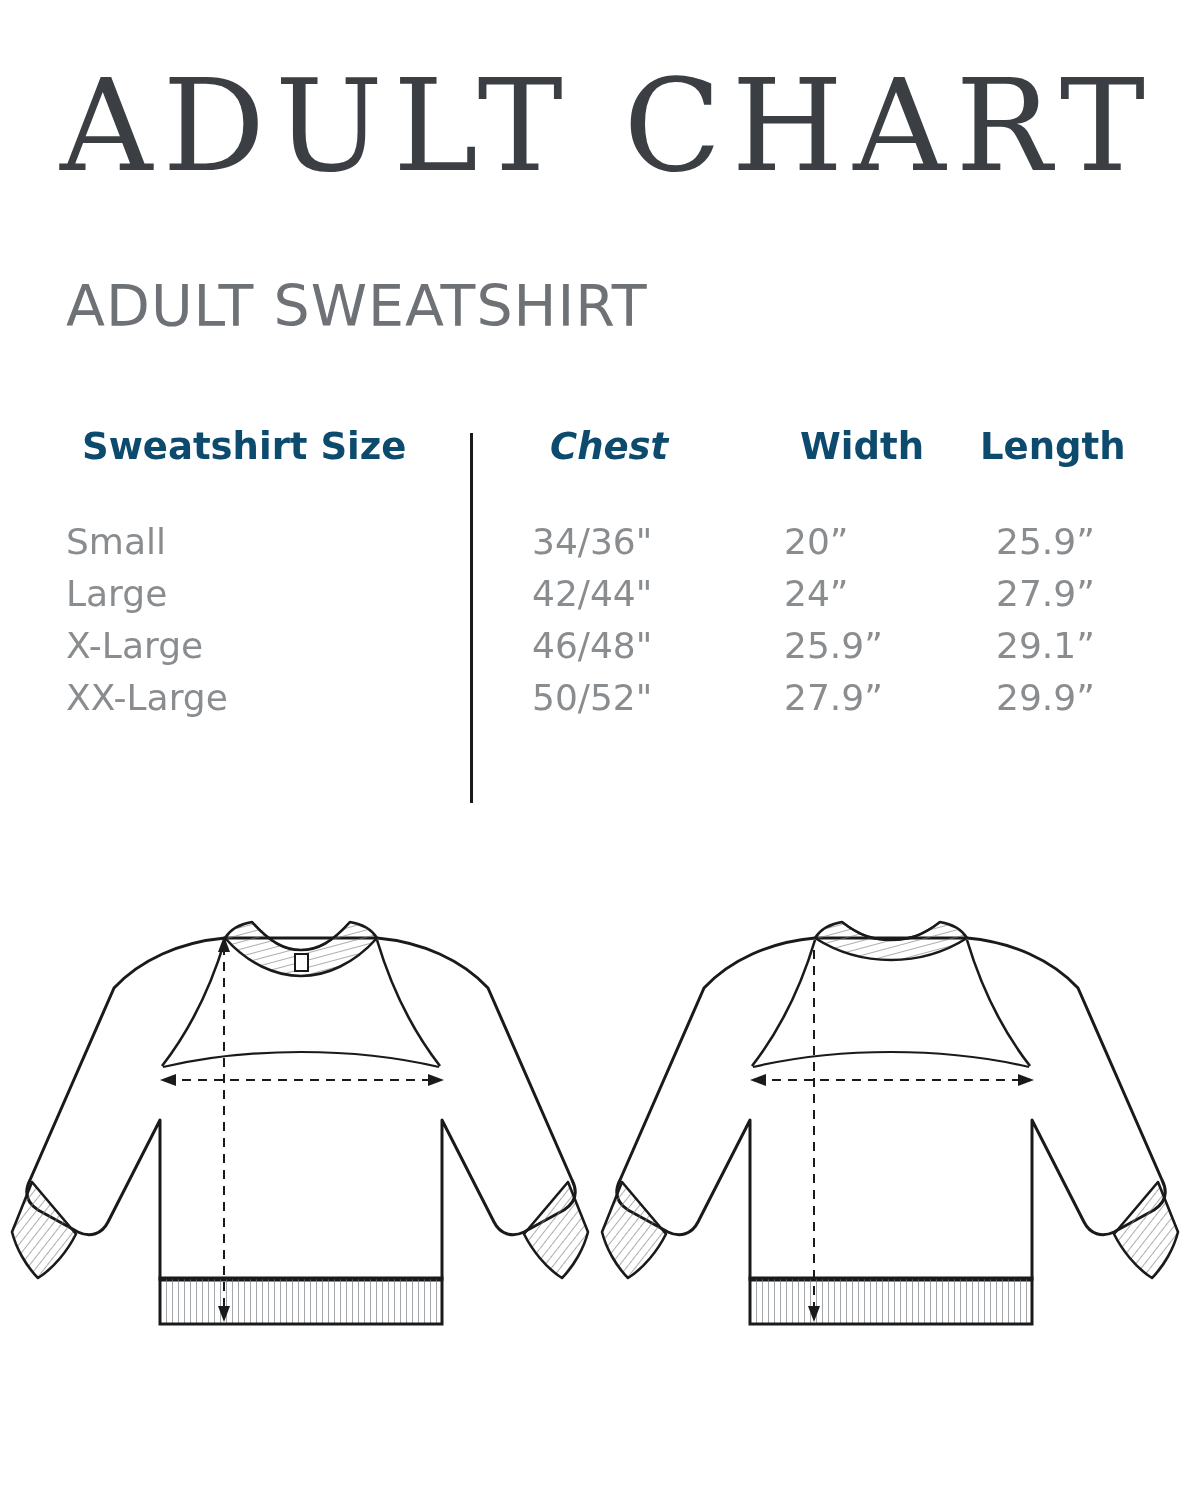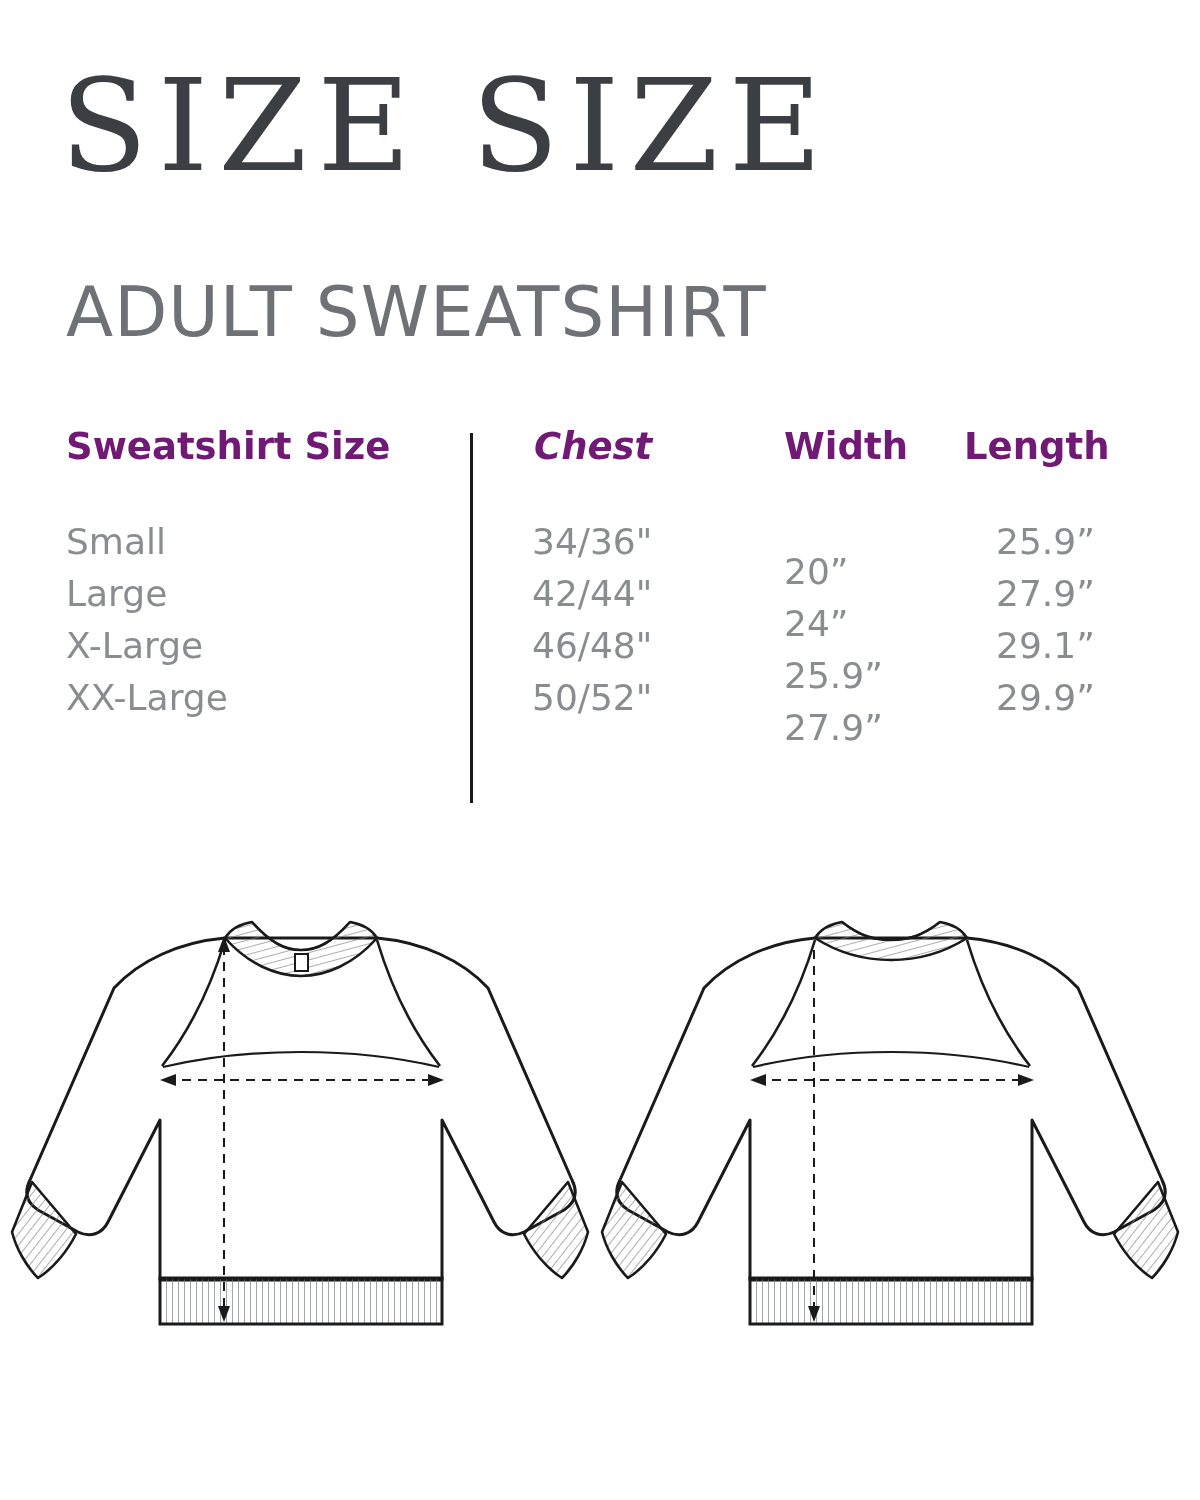--- a/index.html
+++ b/index.html
@@ -27,21 +27,21 @@
     letter-spacing: 10px;
     color: #3b3f43;
     font-weight: 400;
     white-space: nowrap;
   }
   #subtitle {
     position: absolute;
     left: 66px;
     top: 278px;
     font-family: "DejaVu Sans", sans-serif;
-    font-size: 69px;
+    font-size: 57px;
     line-height: 1;
     letter-spacing: 1px;
     color: #6e7276;
     font-weight: 400;
     white-space: nowrap;
   }
 
   
   #table {
     position: absolute;
@@ -51,22 +51,23 @@
   }
   .thead {
     position: relative;
     height: 62px;
   }
   .th {
     position: absolute;
     top: 0;
     font-size: 37px;
     font-weight: bold;
-    color: #701a75;
-    white-space: nowrap;
+    color: #0c4a6e;
+    white-space: nowrap;
+    margin-left: 16px;
   }
   .th-size   { left: 4px; }
   .th-chest  { left: 472px; font-style: italic; }
   .th-width  { left: 722px; text-align: right; }
   .th-length { left: 902px; }
 
   .divider {
     position: absolute;
     left: 408px;
     top: 8px;
@@ -88,42 +89,42 @@
   .cell {
     position: absolute;
     top: 0;
     font-size: 36px;
     color: #8a8d90;
     white-space: nowrap;
     font-weight: 400;
   }
   .c-size   { left: 4px; }
   .c-chest  { left: 470px; }
-  .c-width  { left: 722px; margin-top: 30px; }
+  .c-width  { left: 722px; }
   .c-length { left: 934px; }
 
   
   #illustrations {
     position: absolute;
     left: 0;
     top: 880px;
     width: 1200px;
     height: 620px;
   }
   .garment {
     position: absolute;
     top: 0;
   }
   #garment-front { left: 10px; }
   #garment-back  { left: 600px; }
 </style>
 </head>
 <body>
 
-<div id="title">SIZE SIZE</div>
+<div id="title">ADULT CHART</div>
 <div id="subtitle">ADULT SWEATSHIRT</div>
 
 <div id="table">
 
   <div class="thead">
     <div class="th th-size">Sweatshirt Size</div>
     <div class="th th-chest">Chest</div>
     <div class="th th-width">Width</div>
     <div class="th th-length">Length</div>
   </div>

